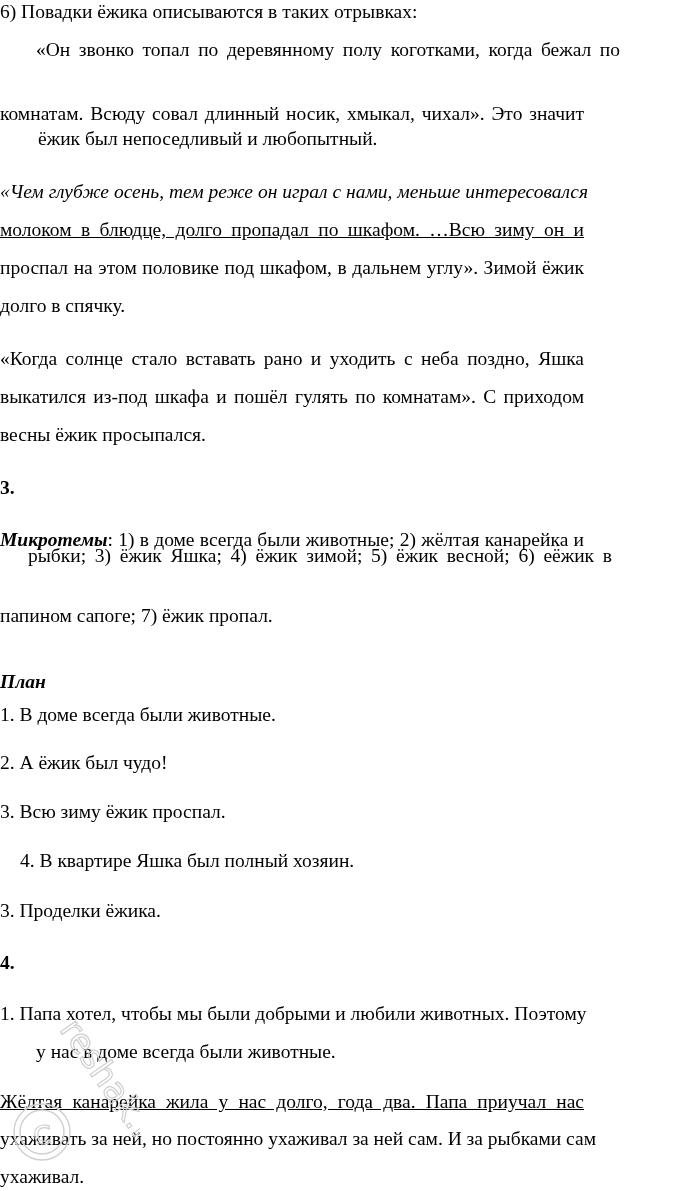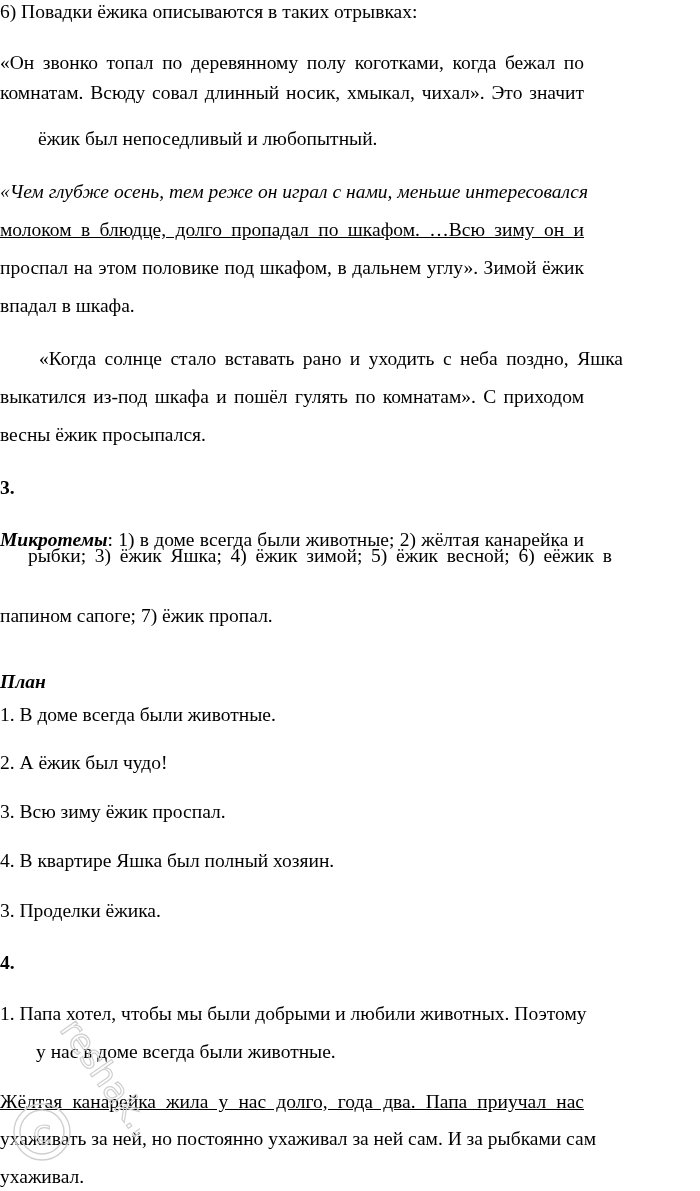--- a/index.html
+++ b/index.html
@@ -36,45 +36,45 @@
       width: 130px;
       height: 170px;
       pointer-events: none;
     }
   </style>
 </head>
 <body>
 
 <div class="line" style="top:0px;">6) Повадки ёжика описываются в таких отрывках:</div>
 
-<div class="line justify" style="top:51px;">«Он звонко топал по деревянному полу коготками, когда бежал по</div>
-<div class="line justify" style="top:81px;">комнатам. Всюду совал длинный носик, хмыкал, чихал». Это значит</div>
+<div class="line justify" style="top:38px;padding-left:36px;">«Он звонко топал по деревянному полу коготками, когда бежал по</div>
+<div class="line justify" style="top:102px;">комнатам. Всюду совал длинный носик, хмыкал, чихал». Это значит</div>
 <div class="line" style="top:127px;padding-left:38px;">ёжик был непоседливый и любопытный.</div>
 
 <div class="line justify" style="top:180px;font-style:italic;">«Чем глубже осень, тем реже он играл с нами, меньше интересовался</div>
 <div class="line justify" style="top:218px;text-decoration:underline;">молоком в блюдце, долго пропадал по шкафом. …Всю зиму он и</div>
 <div class="line justify" style="top:256px;">проспал на этом половике под шкафом, в дальнем углу». Зимой ёжик</div>
-<div class="line" style="top:294px;">впадал в шкафа.</div>
+<div class="line" style="top:294px;">долго в спячку.</div>
 
-<div class="line justify" style="top:347px;padding-left:39px;">«Когда солнце стало вставать рано и уходить с неба поздно, Яшка</div>
+<div class="line justify" style="top:347px;">«Когда солнце стало вставать рано и уходить с неба поздно, Яшка</div>
 <div class="line justify" style="top:385px;">выкатился из-под шкафа и пошёл гулять по комнатам». С приходом</div>
 <div class="line" style="top:423px;">весны ёжик просыпался.</div>
 
 <div class="line bold" style="top:476px;">3.</div>
 
 <div class="line justify" style="top:528px;"><span class="bi">Микротемы</span><span>: 1) в доме всегда были животные; 2) жёлтая канарейка и</span></div>
 <div class="line justify" style="top:544px;margin-left:28px;">рыбки; 3) ёжик Яшка; 4) ёжик зимой; 5) ёжик весной; 6) еёжик в</div>
 <div class="line" style="top:604px;">папином сапоге; 7) ёжик пропал.</div>
 
 <div class="line bi" style="top:652px;">План</div>
 
 <div class="line" style="top:703px;">1. В доме всегда были животные.</div>
 <div class="line" style="top:751px;">2. А ёжик был чудо!</div>
 <div class="line" style="top:800px;">3. Всю зиму ёжик проспал.</div>
-<div class="line" style="top:849px;">4. В квартире Яшка был полный хозяин.</div>
+<div class="line" style="top:849px;padding-left:20px;">4. В квартире Яшка был полный хозяин.</div>
 <div class="line" style="top:899px;">3. Проделки ёжика.</div>
 
 <div class="line bold" style="top:951px;">4.</div>
 
 <div class="line justify" style="top:1002px;">1. Папа хотел, чтобы мы были добрыми и любили животных. Поэтому</div>
 <div class="line" style="top:1040px;padding-left:36px;">у нас в доме всегда были животные.</div>
 
 <div class="line justify" style="top:1090px;text-decoration:underline;">Жёлтая канарейка жила у нас долго, года два. Папа приучал нас</div>
 <div class="line justify" style="top:1127px;">ухаживать за ней, но постоянно ухаживал за ней сам. И за рыбками сам</div>
 <div class="line" style="top:1165px;">ухаживал.</div>

